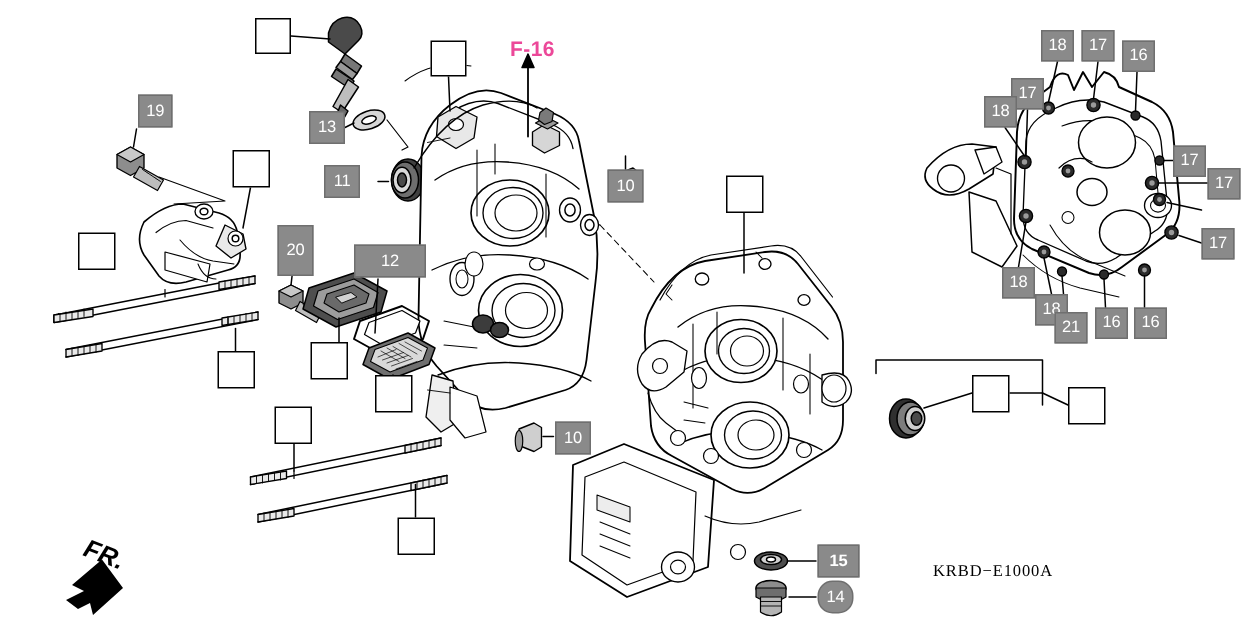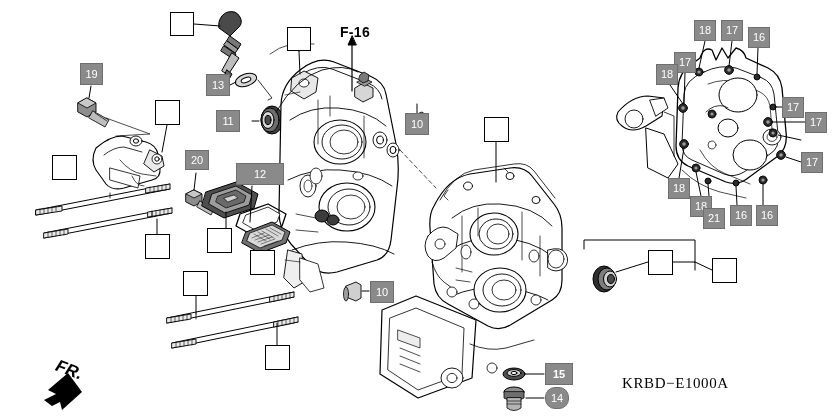--- a/index.html
+++ b/index.html
@@ -9,25 +9,25 @@
 
   
   .cal{position:absolute;box-sizing:border-box;display:flex;align-items:center;
        justify-content:center;font-family:"Liberation Sans",sans-serif;
        font-size:11px;line-height:1;}
   .cal.filled{background:#8a8a8a;color:#ffffff;border:1px solid #6f6f6f;
               font-weight:400;letter-spacing:-0.2px;}
   .cal.empty{background:#ffffff;border:1.4px solid #000000;}
 
   
-  #fref{position:absolute;font-weight:bold;font-size:14px;color:#000000;
+  #fref{position:absolute;font-weight:bold;font-size:14px;color:#ec4899;
         letter-spacing:0.3px;font-family:"Liberation Sans",sans-serif;}
 
   
-  #pnum{position:absolute;font-family:"Liberation Serif",serif;font-size:15px;
+  #pnum{position:absolute;font-family:"Liberation Serif",serif;font-size:11px;
         color:#000;letter-spacing:0.6px;}
 
   
   #frwrap{position:absolute;left:12px;top:352px;width:110px;height:58px;}
   #frtxt{position:absolute;left:48px;top:4px;font-weight:bold;font-style:italic;
          font-size:17px;color:#000;transform:rotate(21deg);transform-origin:0 0;
          font-family:"Liberation Sans",sans-serif;}
 </style>
 </head>
 <body>
@@ -388,26 +388,26 @@
   <div id="frwrap">
     <div id="frtxt">FR.</div>
   </div>
 
   <div id="pnum" style="left:622px;top:375px;">KRBD−E1000A</div>
 
   <div id="callout-layer">
       <div class="cal empty" style="left: 170px; top: 12px; width: 24px; height: 24px;"></div>
       <div class="cal filled" style="left: 206px; top: 74px; width: 24px; height: 22px;">13</div>
       <div class="cal empty" style="left: 287px; top: 27px; width: 24px; height: 24px;"></div>
-      <div class="cal filled" style="left: 80px; top: 63px; width: 23px; height: 22px;">19</div>
+      <div class="cal filled" style="left: 92px; top: 63px; width: 23px; height: 22px;">19</div>
       <div class="cal filled" style="left: 216px; top: 110px; width: 24px; height: 22px;">11</div>
       <div class="cal empty" style="left: 155px; top: 100px; width: 25px; height: 25px;"></div>
       <div class="cal filled" style="left: 405px; top: 113px; width: 24px; height: 22px;">10</div>
       <div class="cal empty" style="left: 484px; top: 117px; width: 25px; height: 25px;"></div>
-      <div class="cal filled" style="left: 185px; top: 150px; width: 24px; height: 20px; text-align: right;">20</div>
+      <div class="cal filled" style="left: 185px; top: 150px; width: 24px; height: 34px; text-align: right;">20</div>
       <div class="cal filled" style="left: 236px; top: 163px; width: 48px; height: 22px;">12</div>
       <div class="cal empty" style="left: 52px; top: 155px; width: 25px; height: 25px;"></div>
       <div class="cal empty" style="left: 145px; top: 234px; width: 25px; height: 25px;"></div>
       <div class="cal empty" style="left: 207px; top: 228px; width: 25px; height: 25px;"></div>
       <div class="cal empty" style="left: 250px; top: 250px; width: 25px; height: 25px;"></div>
       <div class="cal empty" style="left: 183px; top: 271px; width: 25px; height: 25px;"></div>
       <div class="cal empty" style="left: 265px; top: 345px; width: 25px; height: 25px;"></div>
       <div class="cal filled" style="left: 370px; top: 281px; width: 24px; height: 22px;">10</div>
       <div class="cal empty" style="left: 648px; top: 250px; width: 25px; height: 25px;"></div>
       <div class="cal empty" style="left: 712px; top: 258px; width: 25px; height: 25px;"></div>

